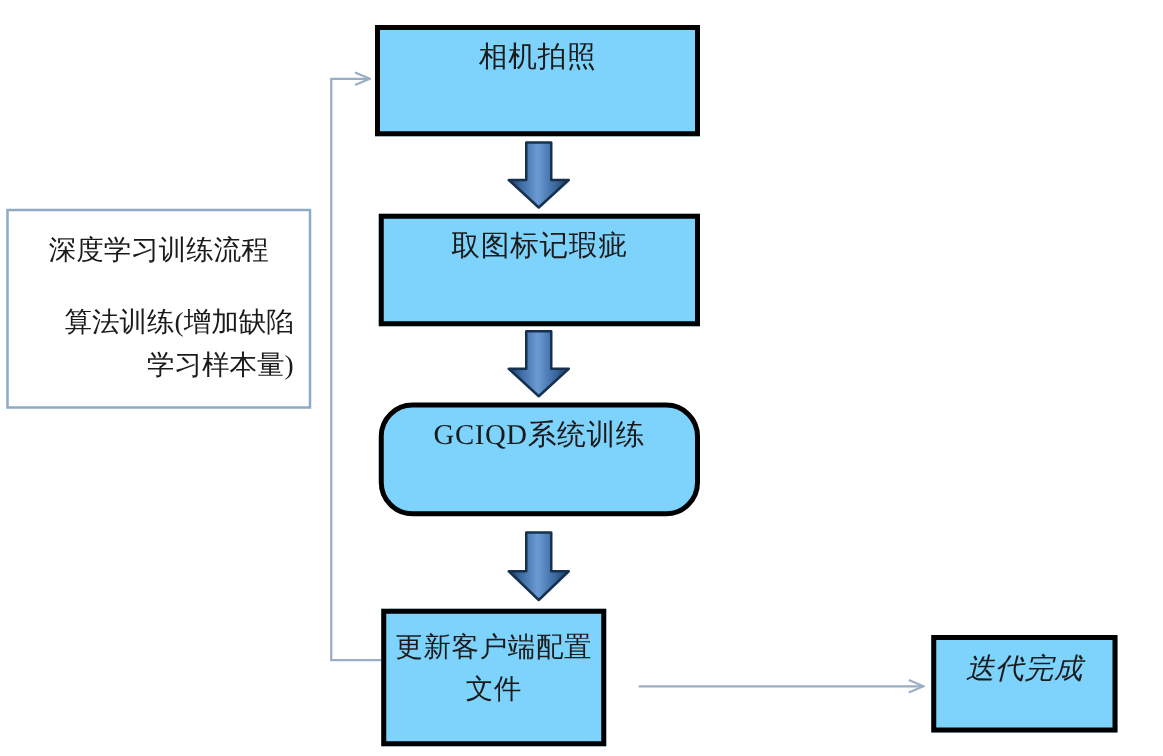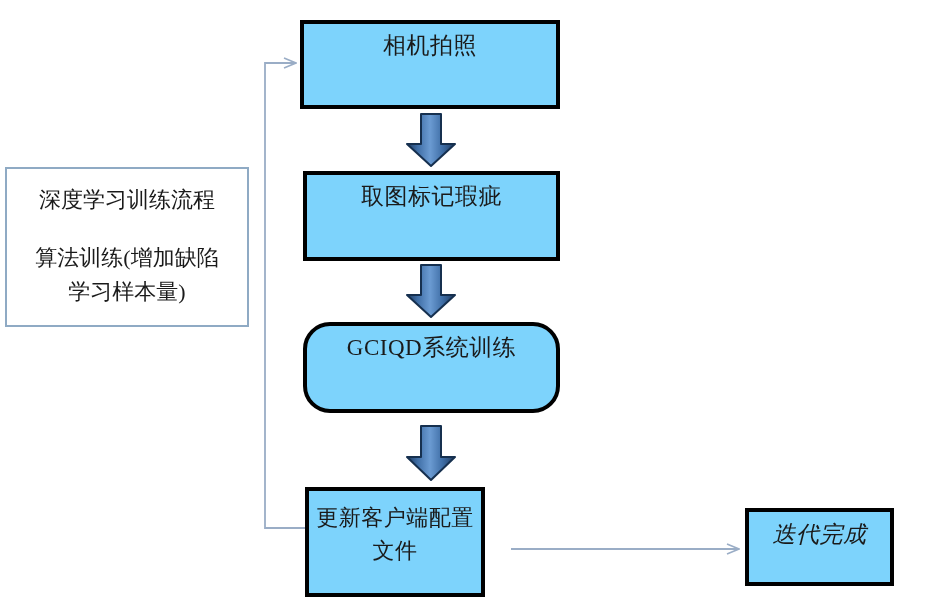--- a/index.html
+++ b/index.html
@@ -66,20 +66,21 @@
   #info-panel .line-a {
     top: 16px;
     font-size: 22px;
     line-height: 30px;
   }
   #info-panel .line-b {
     top: 72px;
     font-size: 22px;
     line-height: 34px;
     padding: 0 12px;
+    text-align: right;
   }
 
   
   #expect-box {
     left: 568px;
     top: 478px;
     width: 128px;
     height: 62px;
   }
   #expect-box .box-text {

